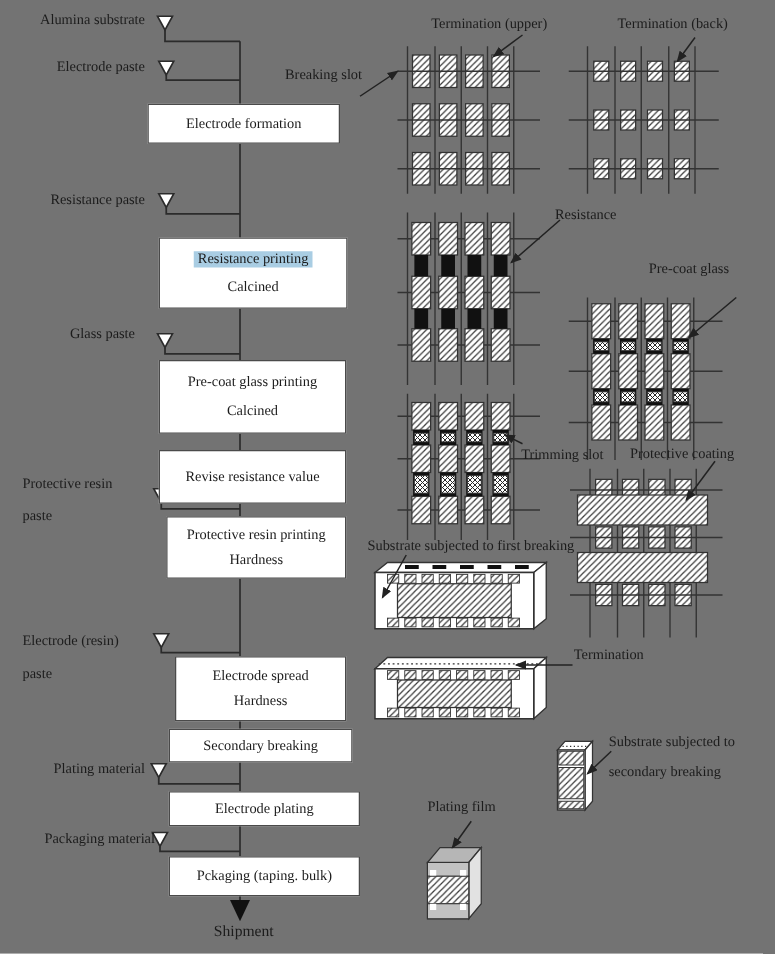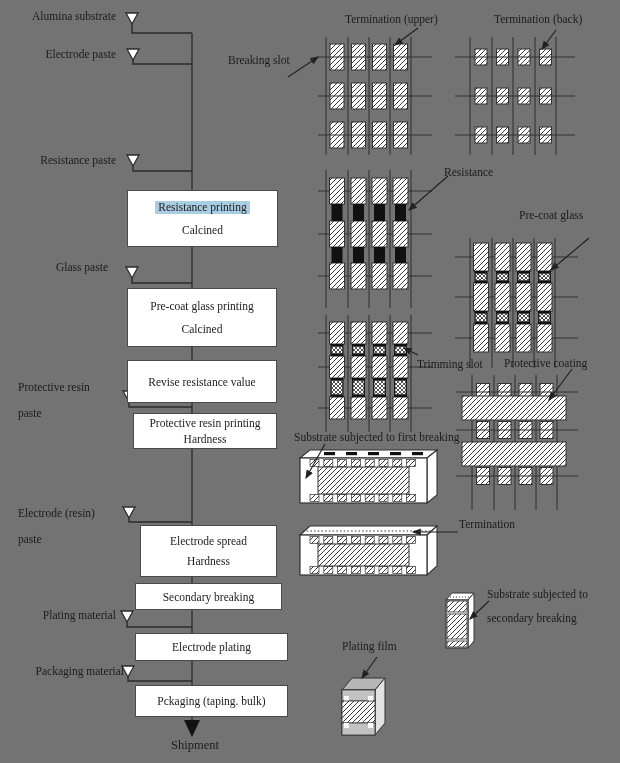--- a/index.html
+++ b/index.html
@@ -451,32 +451,35 @@
   <div class="lbl lbl-r" style="left:8px;top:48px">Electrode paste</div>
   <div class="lbl lbl-r" style="left:8px;top:154px">Resistance paste</div>
   <div class="lbl lbl-r" style="left:0;top:261px">Glass paste</div>
   <div class="lbl" style="left:18px;top:381px">Protective resin</div>
   <div class="lbl" style="left:18px;top:407px">paste</div>
   <div class="lbl" style="left:18px;top:507px">Electrode (resin)</div>
   <div class="lbl" style="left:18px;top:533px">paste</div>
   <div class="lbl lbl-r" style="left:8px;top:609px">Plating material</div>
   <div class="lbl lbl-r" style="left:16px;top:665px">Packaging material</div>
 
+  <div class="fbox" style="left:118px;top:83px;width:154px;height:32px">
+    <div>Electrode formation</div>
+  </div>
   <div class="fbox" style="left:127px;top:190px;width:151px;height:57px">
     <div><span class="hl" style="background: rgb(169, 205, 227);">Resistance printing</span></div>
     <div>Calcined</div>
   </div>
   <div class="fbox" style="left:127px;top:288px;width:150px;height:59px">
     <div>Pre-coat glass printing</div>
     <div>Calcined</div>
   </div>
   <div class="fbox" style="left:127px;top:360px;width:150px;height:43px">
     <div>Revise resistance value</div>
   </div>
-  <div class="fbox" style="left:133px;top:413px;width:144px;height:36px">
+  <div class="fbox" style="left:133px;top:413px;width:144px;height:50px">
     <div>Protective resin printing</div>
     <div>Hardness</div>
   </div>
   <div class="fbox" style="left:140px;top:525px;width:137px;height:52px">
     <div>Electrode spread</div>
     <div>Hardness</div>
   </div>
   <div class="fbox" style="left:135px;top:583px;width:147px;height:27px">
     <div>Secondary breaking</div>
   </div>

